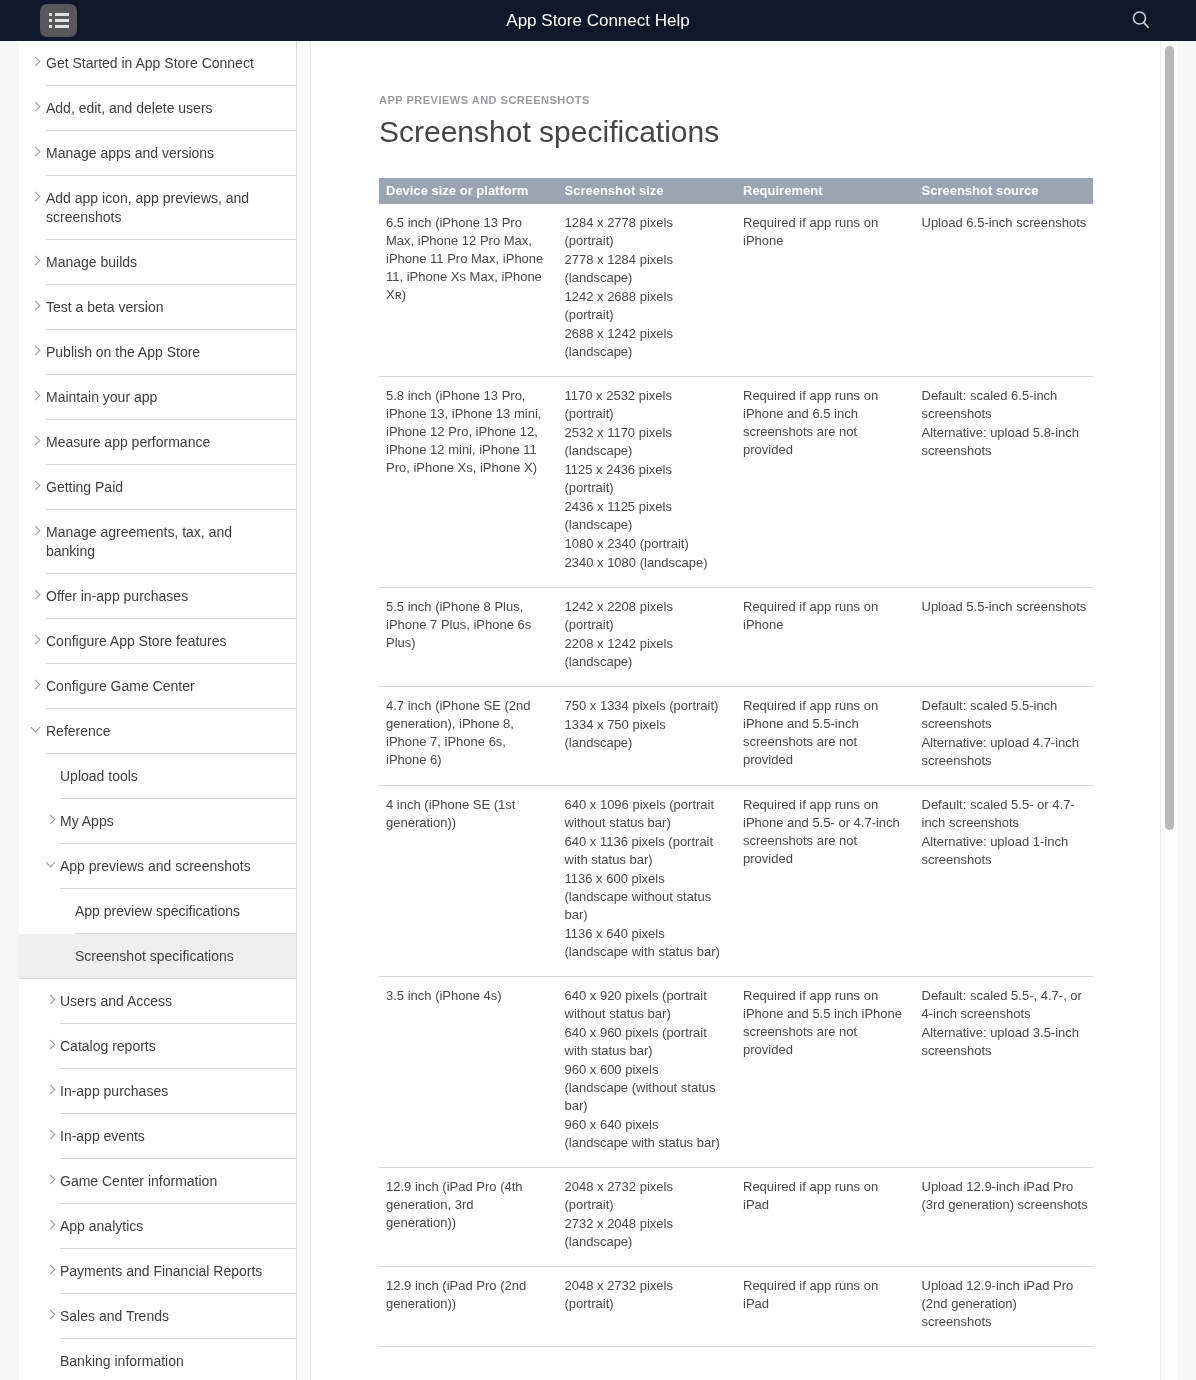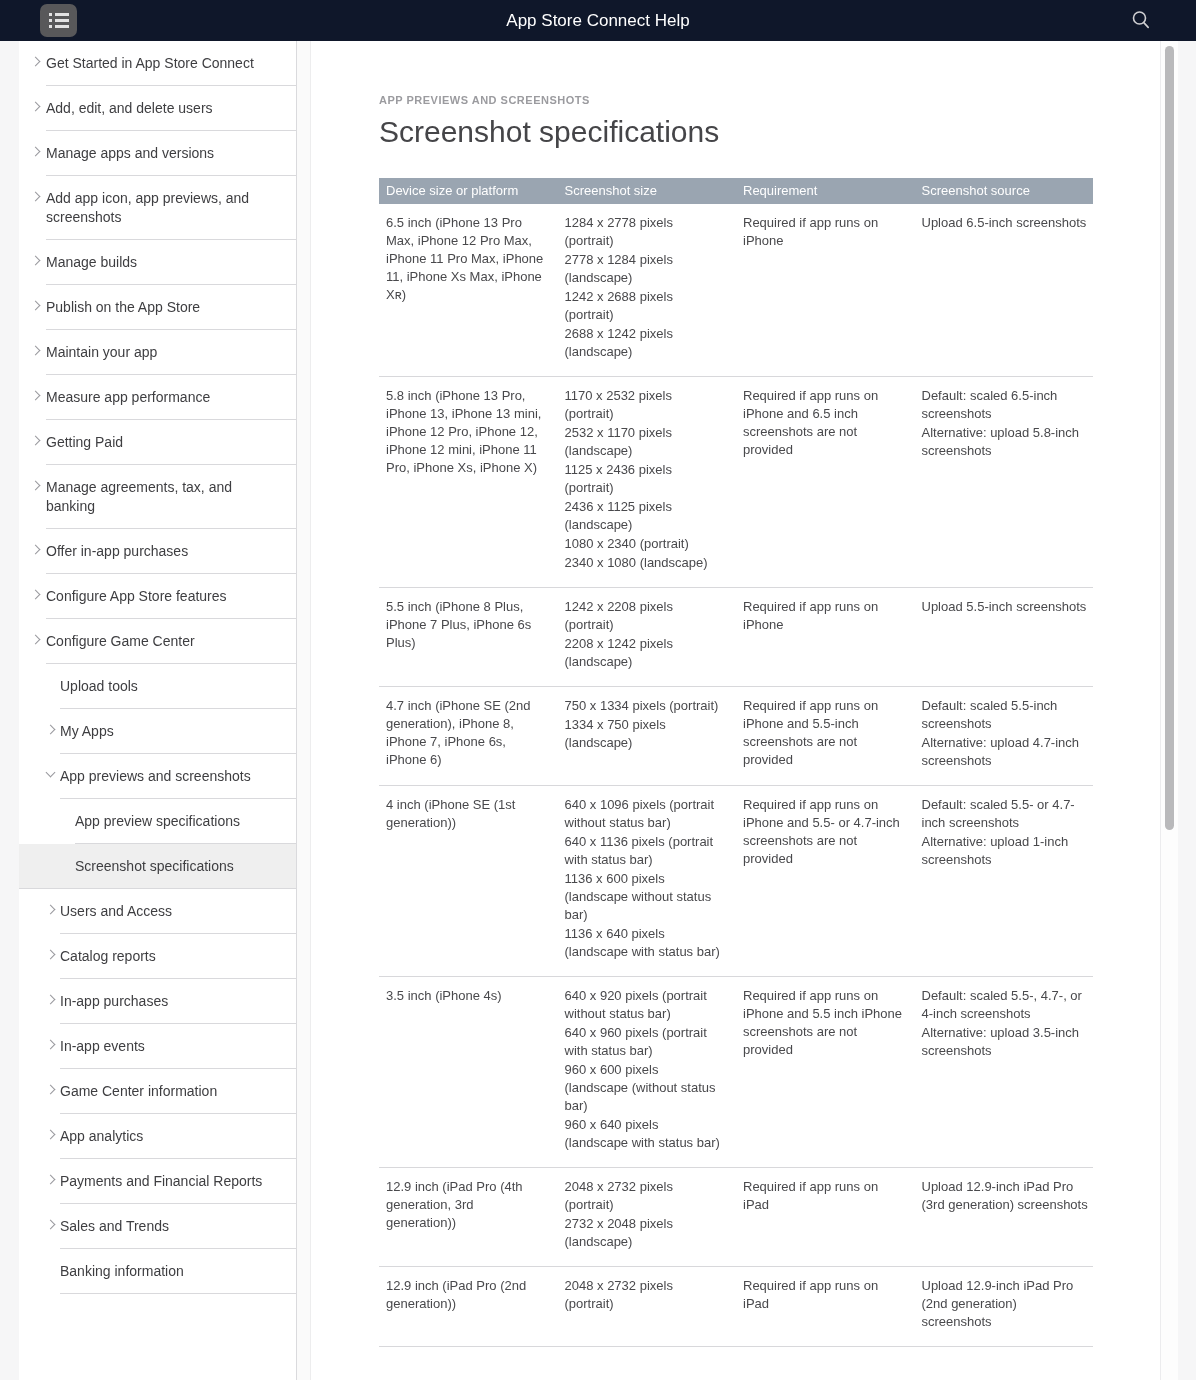--- a/index.html
+++ b/index.html
@@ -59,21 +59,21 @@
   .gutter { width:14px; background:#fafafa; border-right:1px solid #ededee; flex:none; }
   
   .main { flex:1; background:#ffffff; padding-left:68px; overflow:hidden; }
   .eyebrow {
     margin-top:53px; font-size:11px; font-weight:700; letter-spacing:0.5px;
     color:#9b9b9f;
   }
   .page-title { margin:9px 0 0 0; font-size:30px; font-weight:400; color:#454548; }
   .spec-table { width:714px; margin-top:29px; border-collapse:collapse; table-layout:fixed; }
   .spec-table th {
-    color:#ffffff; font-size:13px; font-weight:400; text-align:left;
+    color:#ffffff; font-size:13px; font-weight:700; text-align:left;
     padding:5px 8px 5px 7px; line-height:16px;
   }
   .spec-table td {
     vertical-align:top; font-size:13px; color:#49494c; line-height:18px;
     padding:10px 12px 15px 7px; border-bottom:1px solid #d8d8db;
   }
   .spec-table td:last-child { padding-right:4px; }
   .spec-table td p { margin:0; }
   .spec-table td p + p { margin-top:1px; }
   
@@ -116,28 +116,30 @@
 </header>
 
 <div class="page">
   <nav class="sidebar">
     <ul id="nav-list">
         <li class="nav-item l1"><span class="chev right"></span><span>Get Started in App Store Connect</span></li>
         <li class="nav-item l1"><span class="chev right"></span><span>Add, edit, and delete users</span></li>
         <li class="nav-item l1"><span class="chev right"></span><span>Manage apps and versions</span></li>
         <li class="nav-item l1"><span class="chev right"></span><span>Add app icon, app previews, and screenshots</span></li>
         <li class="nav-item l1"><span class="chev right"></span><span>Manage builds</span></li>
+        <li class="nav-item l1"><span class="chev right"></span><span>Test a beta version</span></li>
         <li class="nav-item l1"><span class="chev right"></span><span>Publish on the App Store</span></li>
         <li class="nav-item l1"><span class="chev right"></span><span>Maintain your app</span></li>
         <li class="nav-item l1"><span class="chev right"></span><span>Measure app performance</span></li>
         <li class="nav-item l1"><span class="chev right"></span><span>Getting Paid</span></li>
         <li class="nav-item l1"><span class="chev right"></span><span>Manage agreements, tax, and banking</span></li>
         <li class="nav-item l1"><span class="chev right"></span><span>Offer in-app purchases</span></li>
         <li class="nav-item l1"><span class="chev right"></span><span>Configure App Store features</span></li>
         <li class="nav-item l1"><span class="chev right"></span><span>Configure Game Center</span></li>
+        <li class="nav-item l1"><span class="chev down"></span><span>Reference</span></li>
         <li class="nav-item l2"><span>Upload tools</span></li>
         <li class="nav-item l2"><span class="chev right"></span><span>My Apps</span></li>
         <li class="nav-item l2"><span class="chev down"></span><span>App previews and screenshots</span></li>
         <li class="nav-item l3"><span>App preview specifications</span></li>
         <li class="nav-item l3 selected"><span>Screenshot specifications</span></li>
         <li class="nav-item l2"><span class="chev right"></span><span>Users and Access</span></li>
         <li class="nav-item l2"><span class="chev right"></span><span>Catalog reports</span></li>
         <li class="nav-item l2"><span class="chev right"></span><span>In-app purchases</span></li>
         <li class="nav-item l2"><span class="chev right"></span><span>In-app events</span></li>
         <li class="nav-item l2"><span class="chev right"></span><span>Game Center information</span></li>

